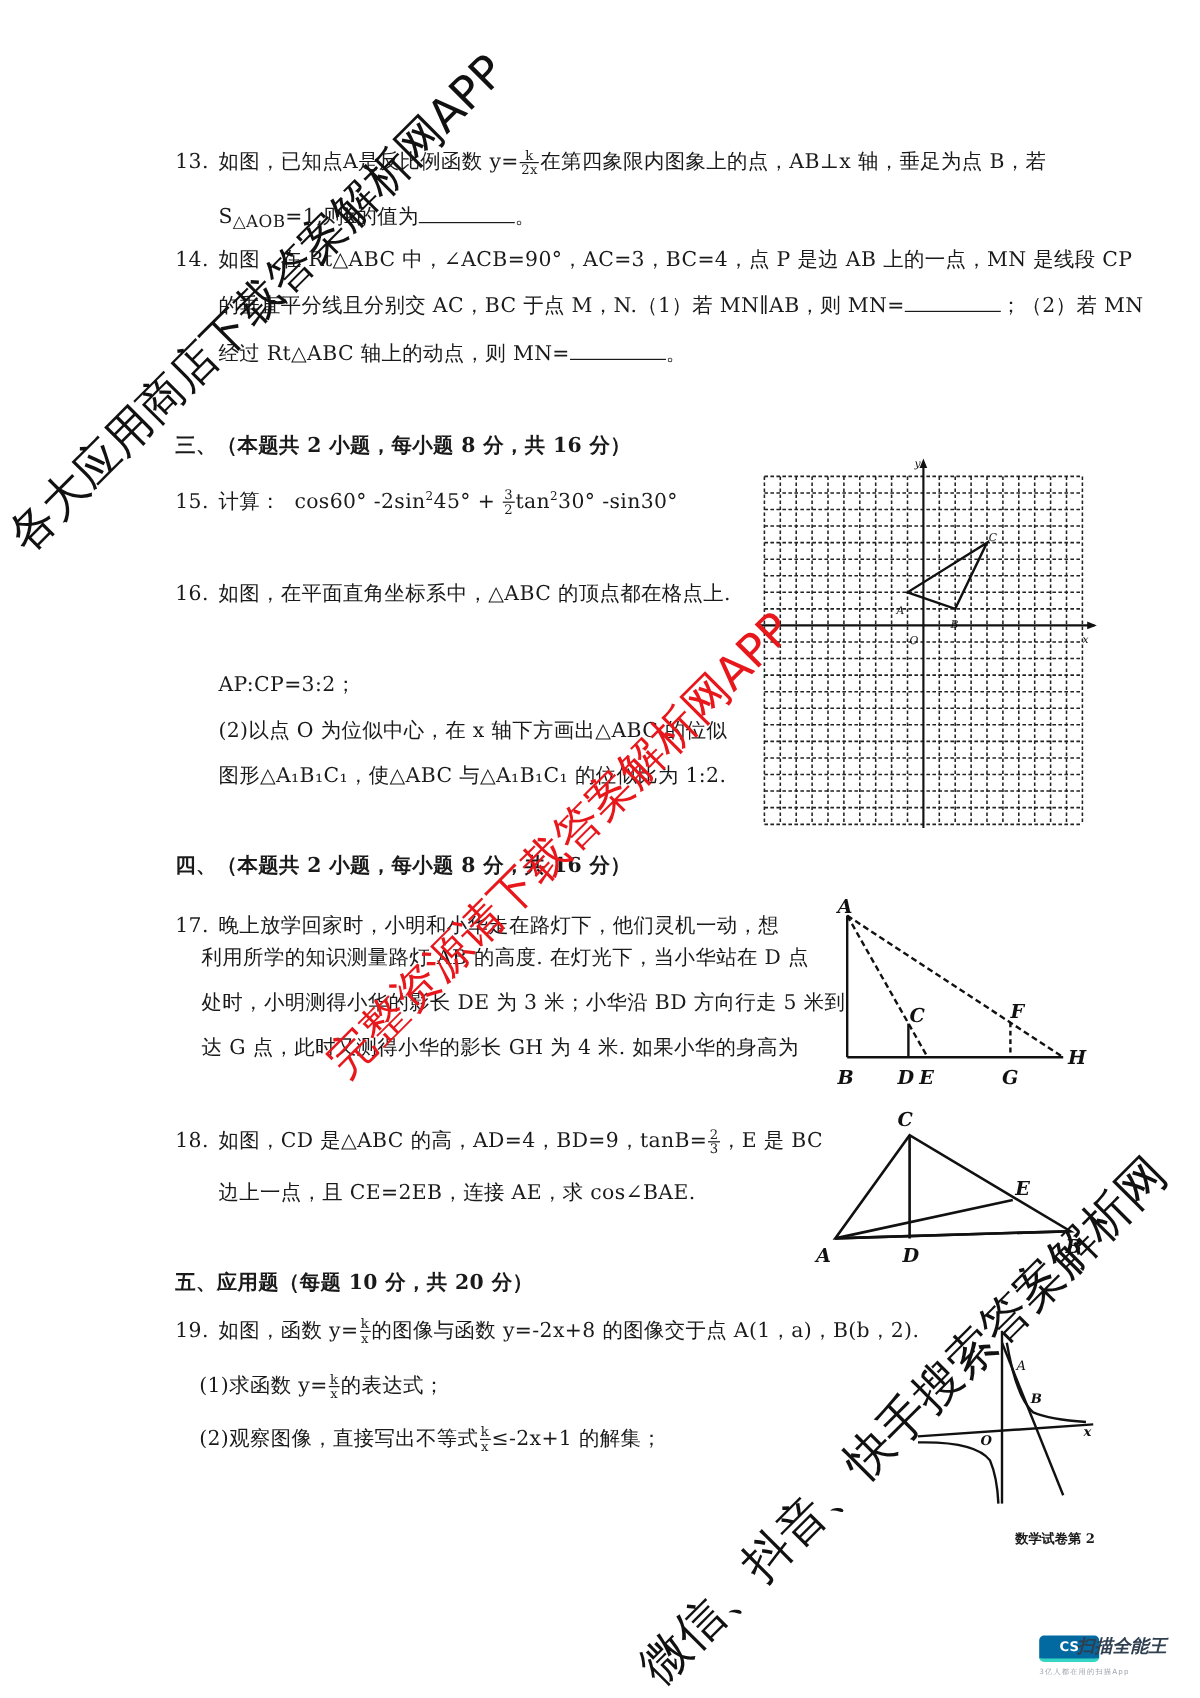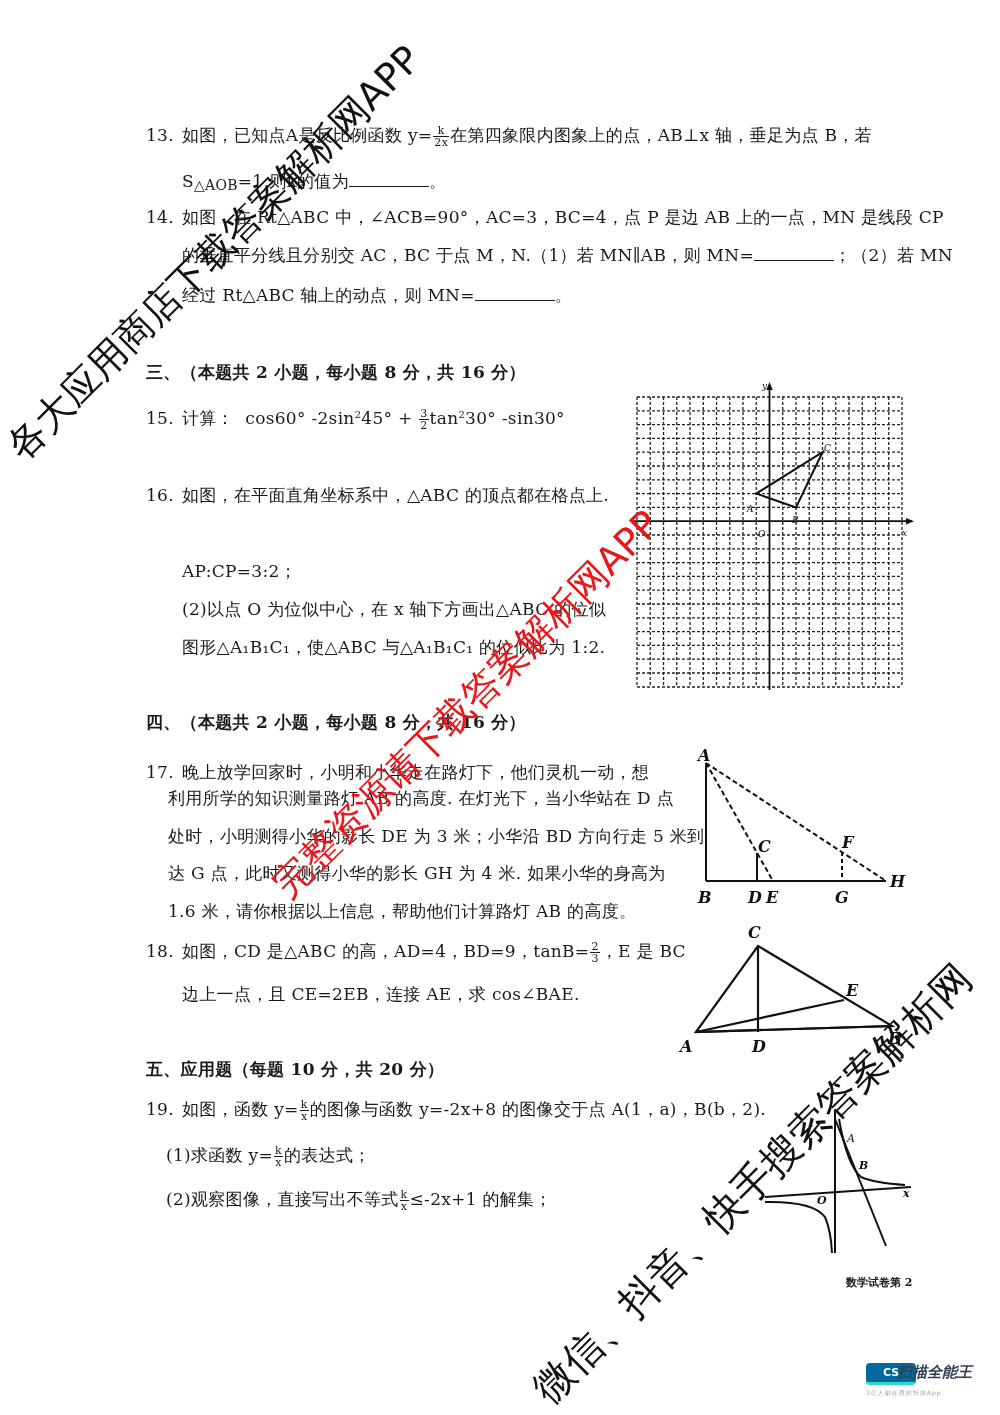--- a/index.html
+++ b/index.html
@@ -124,21 +124,20 @@
   </svg>
 
   <div class="line sect" style="left:146px;top:711px;">四、（本题共 2 小题，每小题 8 分，共 16 分）</div>
 
   <div class="line" style="left:146px;top:749px;margin-top:12px;">
     <span class="qnum">17.</span><span>晚上放学回家时，小明和小华走在路灯下，他们灵机一动，想</span>
   </div>
   <div class="line" style="left:168px;top:787px;">利用所学的知识测量路灯 AB 的高度. 在灯光下，当小华站在 D 点</div>
   <div class="line" style="left:168px;top:825px;">处时，小明测得小华的影长 DE 为 3 米；小华沿 BD 方向行走 5 米到</div>
   <div class="line" style="left:168px;top:862px;">达 G 点，此时又测得小华的影长 GH 为 4 米. 如果小华的身高为</div>
-  <div class="line" style="left:168px;top:900px;">1.6 米，请你根据以上信息，帮助他们计算路灯 AB 的高度。</div>
 
   <svg class="fig" style="left:690px;top:745px;" width="230" height="170" viewBox="0 0 230 170">
     <line x1="16" y1="18" x2="16" y2="136" stroke="#111" stroke-width="2"></line>
     <line x1="16" y1="136" x2="196" y2="136" stroke="#111" stroke-width="2"></line>
     <line x1="16" y1="18" x2="83" y2="136" stroke="#111" stroke-width="2" stroke-dasharray="5,3"></line>
     <line x1="16" y1="18" x2="196" y2="136" stroke="#111" stroke-width="2" stroke-dasharray="5,3"></line>
     <line x1="67" y1="108" x2="67" y2="136" stroke="#111" stroke-width="2"></line>
     <line x1="152" y1="107" x2="152" y2="136" stroke="#111" stroke-width="2" stroke-dasharray="4,3"></line>
     <g font-family="DejaVu Serif, serif" font-style="italic" font-weight="bold" font-size="16" fill="#111">
       <text x="8" y="16">A</text>

